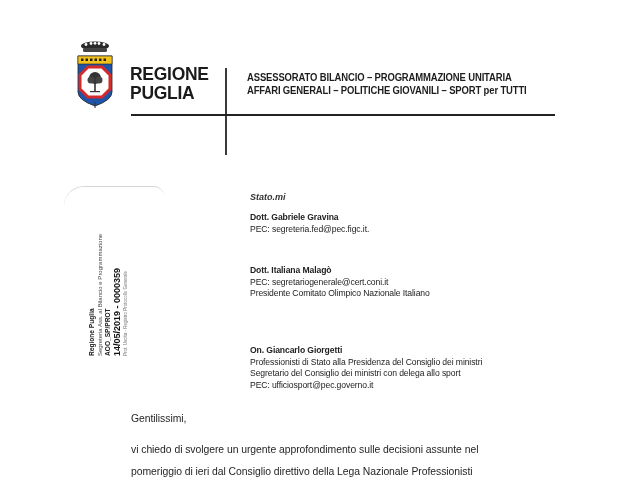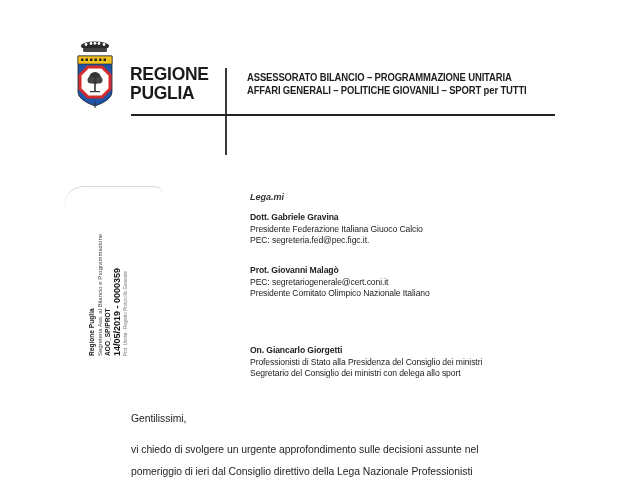--- a/index.html
+++ b/index.html
@@ -85,35 +85,35 @@
 <div class="abs stamp-text">
   <div class="stamp-inner">
     <div class="stamp-line b">Regione Puglia</div>
     <div class="stamp-line">Segreteria Ass. al Bilancio e Programmazione</div>
     <div class="stamp-line b">AOO_SP/PROT</div>
     <div class="stamp-line big">14/05/2019 - 0000359</div>
     <div class="stamp-line sm">Prot. Uscita - Registro Protocollo Generale</div>
   </div>
 </div>
 
-<div class="abs gent">Lega.mi</div>
+<div class="abs gent">Stato.mi</div>
 
 <div class="abs addr" style="top:212px;">
   <div class="name">Dott. Gabriele Gravina</div>
-  <div>Presidente Federazione Italiana Giuoco Calcio</div>
   <div>PEC: segreteria.fed@pec.figc.it.</div>
 </div>
 
 <div class="abs addr" style="top:265px;">
-  <div class="name">Prot. Giovanni Malagò</div>
+  <div class="name">Dott. Italiana Malagò</div>
   <div>PEC: segretariogenerale@cert.coni.it</div>
   <div>Presidente Comitato Olimpico Nazionale Italiano</div>
 </div>
 
 <div class="abs addr" style="top:317px;margin-top:28px;">
   <div class="name">On. Giancarlo Giorgetti</div>
   <div>Professionisti di Stato alla Presidenza del Consiglio dei ministri</div>
   <div>Segretario del Consiglio dei ministri con delega allo sport</div>
+  <div>PEC: ufficiosport@pec.governo.it</div>
 </div>
 
 <div class="abs body-text" style="top:413px;">Gentilissimi,</div>
 <div class="abs body-text" style="top:444px;">vi chiedo di svolgere un urgente approfondimento sulle decisioni assunte nel</div>
 <div class="abs body-text" style="top:466px;">pomeriggio di ieri dal Consiglio direttivo della Lega Nazionale Professionisti</div>
 
 </body></html>

